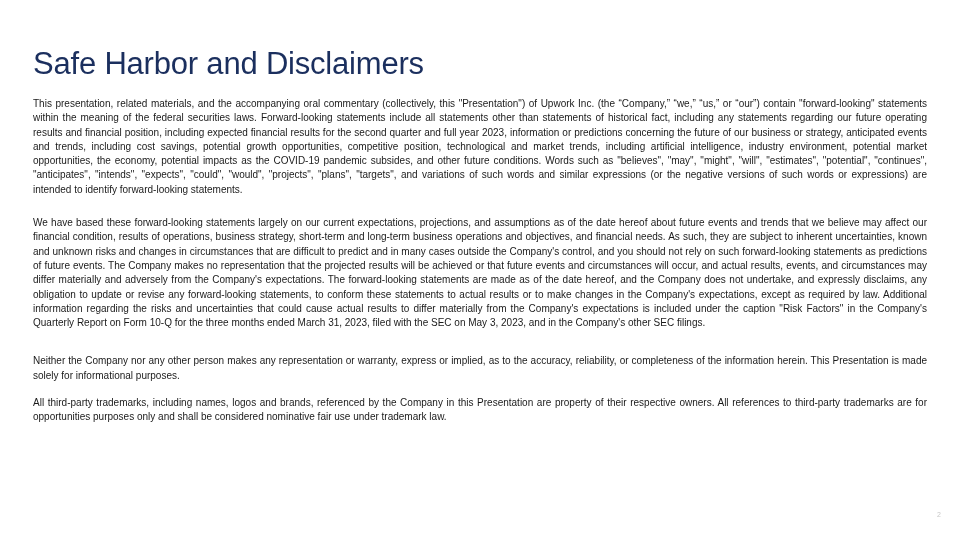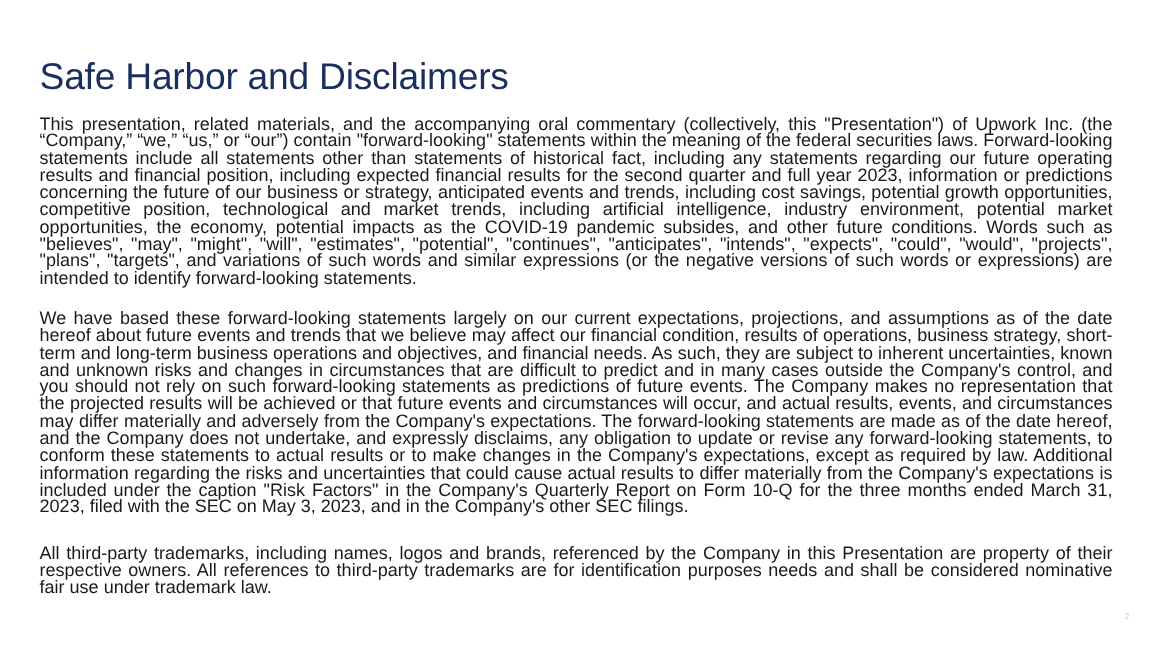--- a/index.html
+++ b/index.html
@@ -31,21 +31,21 @@
       letter-spacing: -0.2px;
       line-height: 40px;
       white-space: nowrap;
     }
     .body {
       position: absolute;
       left: 33px;
       top: 97px;
       width: 894px;
       color: #1a1a1a;
-      font-size: 15px;
+      font-size: 10px;
       line-height: 14.3px;
     }
     .body p {
       margin: 0 0 12px 0;
       text-align: justify;
       text-align-last: left;
     }
     .body p.p1 { margin-bottom: 19px; }
     .body p.p2 { margin-bottom: 24px; }
     .body p.p3 { margin-bottom: 13px; }
@@ -59,17 +59,18 @@
   </style>
 </head>
 <body>
 
 <div class="slide">
   <h1 class="title">Safe Harbor and Disclaimers</h1>
 
   <div class="body">
     <p class="p1">This presentation, related materials, and the accompanying oral commentary (collectively, this "Presentation") of Upwork Inc. (the “Company,” “we,” “us,” or “our”) contain "forward-looking" statements within the meaning of the federal securities laws. Forward-looking statements include all statements other than statements of historical fact, including any statements regarding our future operating results and financial position, including expected financial results for the second quarter and full year 2023, information or predictions concerning the future of our business or strategy, anticipated events and trends, including cost savings, potential growth opportunities, competitive position, technological and market trends, including artificial intelligence, industry environment, potential market opportunities, the economy, potential impacts as the COVID-19 pandemic subsides, and other future conditions. Words such as "believes", "may", "might", "will", "estimates", "potential", "continues", "anticipates", "intends", "expects", "could", "would", "projects", "plans", "targets", and variations of such words and similar expressions (or the negative versions of such words or expressions) are intended to identify forward-looking statements.</p>
     <p class="p2">We have based these forward-looking statements largely on our current expectations, projections, and assumptions as of the date hereof about future events and trends that we believe may affect our financial condition, results of operations, business strategy, short-term and long-term business operations and objectives, and financial needs. As such, they are subject to inherent uncertainties, known and unknown risks and changes in circumstances that are difficult to predict and in many cases outside the Company's control, and you should not rely on such forward-looking statements as predictions of future events. The Company makes no representation that the projected results will be achieved or that future events and circumstances will occur, and actual results, events, and circumstances may differ materially and adversely from the Company's expectations. The forward-looking statements are made as of the date hereof, and the Company does not undertake, and expressly disclaims, any obligation to update or revise any forward-looking statements, to conform these statements to actual results or to make changes in the Company's expectations, except as required by law. Additional information regarding the risks and uncertainties that could cause actual results to differ materially from the Company's expectations is included under the caption "Risk Factors" in the Company's Quarterly Report on Form 10-Q for the three months ended March 31, 2023, filed with the SEC on May 3, 2023, and in the Company's other SEC filings.</p>
-    <p class="p4">All third-party trademarks, including names, logos and brands, referenced by the Company in this Presentation are property of their respective owners. All references to third-party trademarks are for identification purposes needs and shall be considered nominative fair use under trademark law.</p>
+    <p class="p3">Neither the Company nor any other person makes any representation or warranty, express or implied, as to the accuracy, reliability, or completeness of the information herein. This Presentation is made solely for informational purposes.</p>
+    <p class="p4">All third-party trademarks, including names, logos and brands, referenced by the Company in this Presentation are property of their respective owners. All references to third-party trademarks are for opportunities purposes only and shall be considered nominative fair use under trademark law.</p>
   </div>
 
   <div class="page-number">2</div>
 </div>
 
 </body></html>

